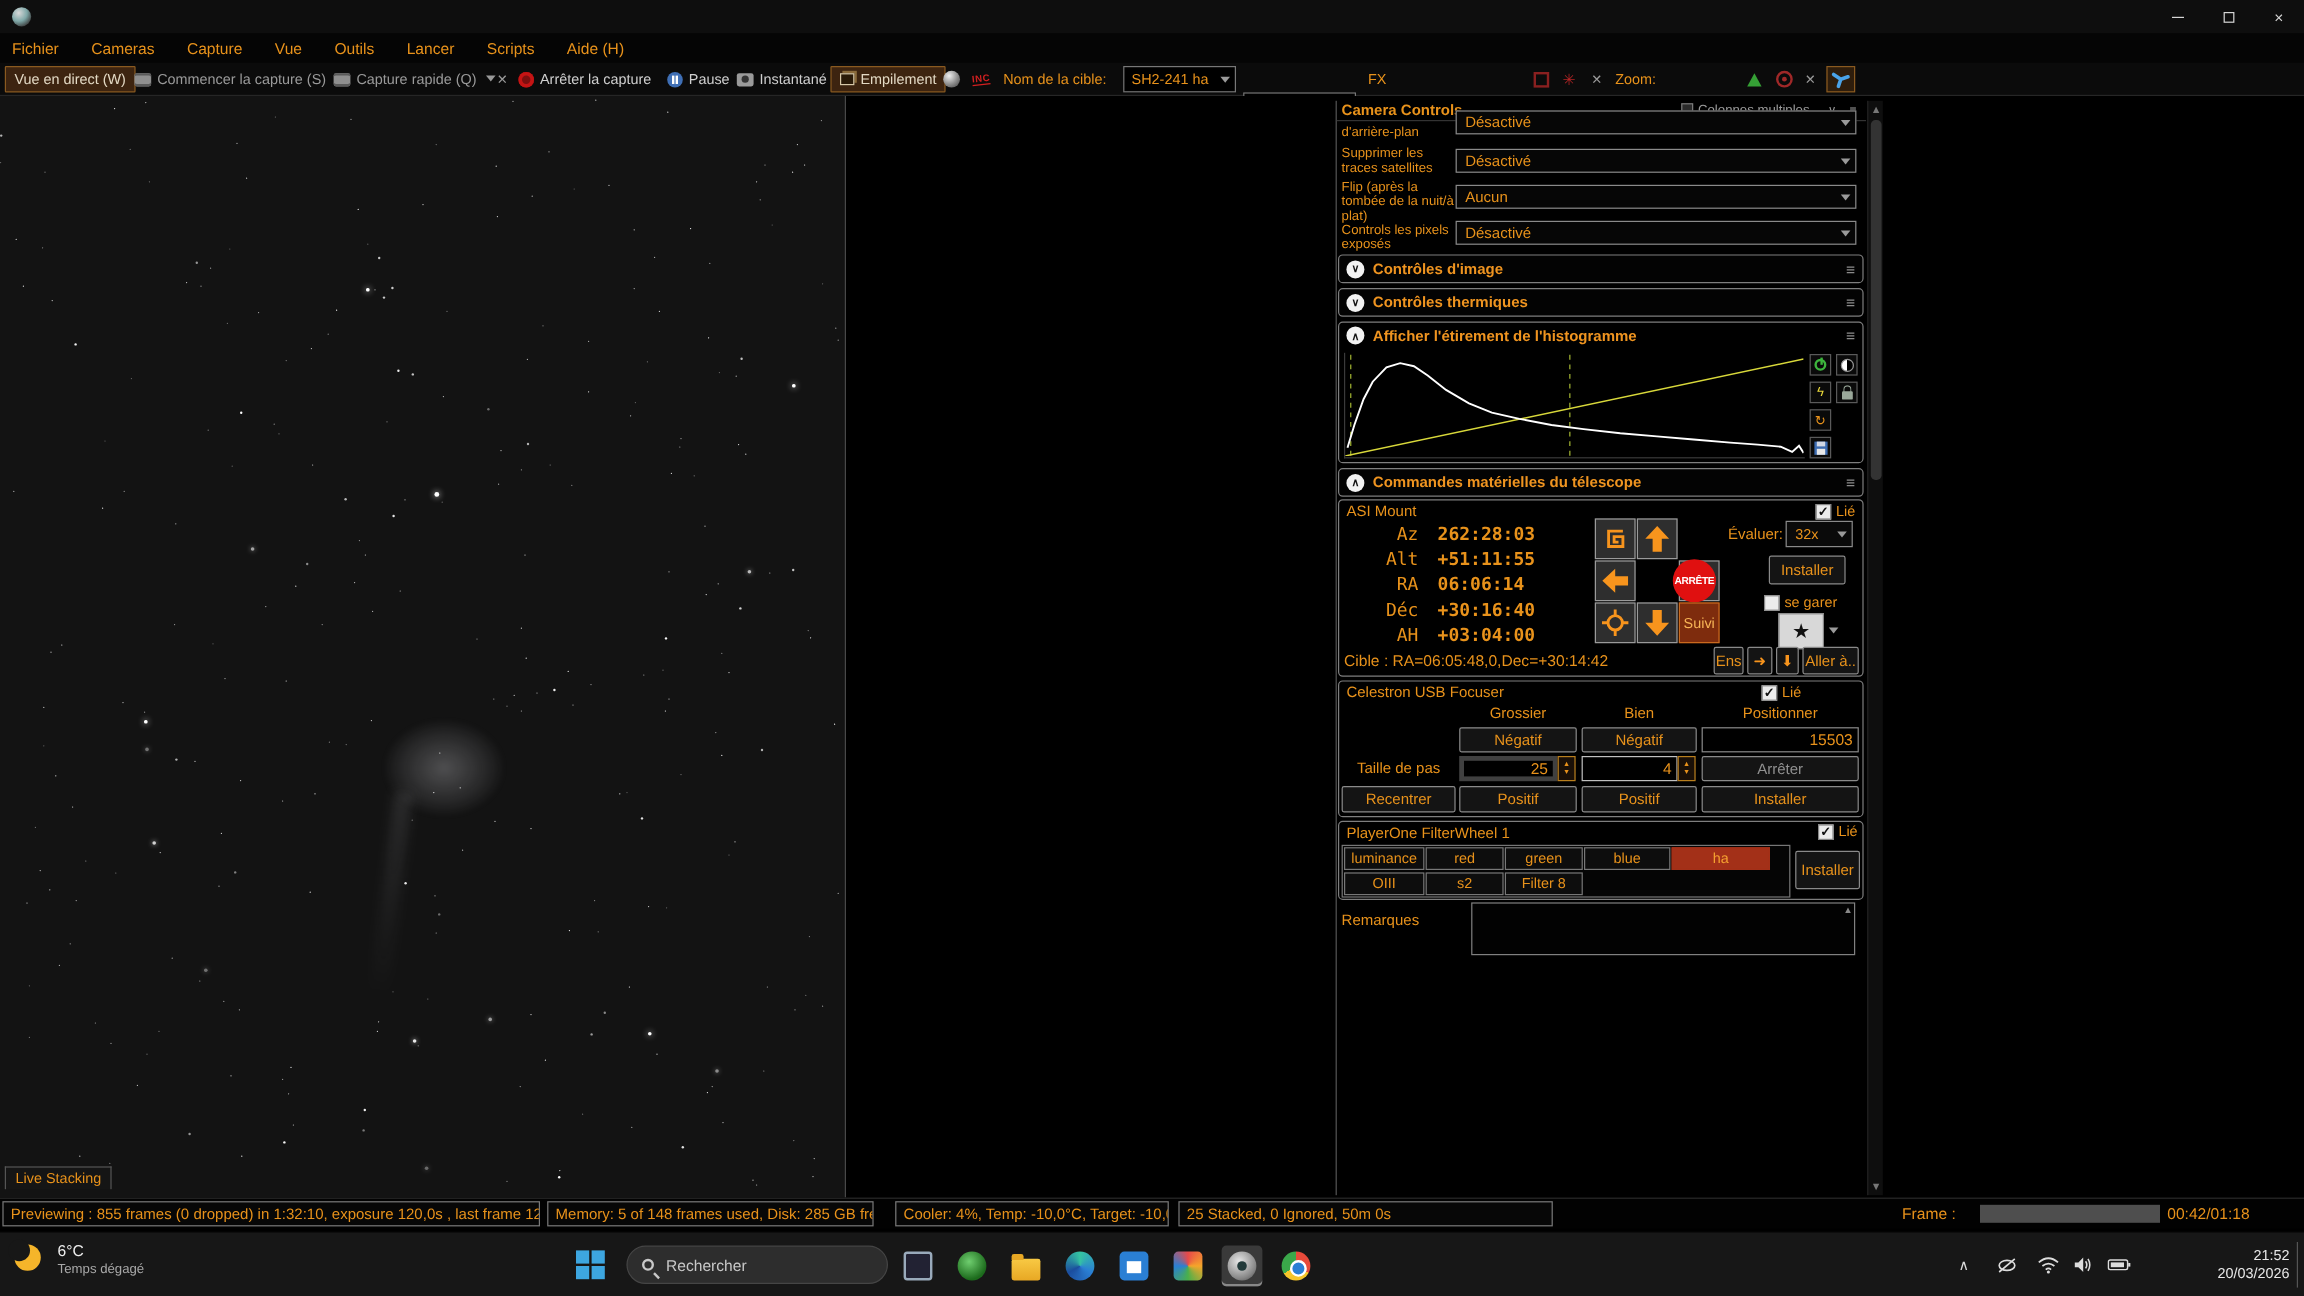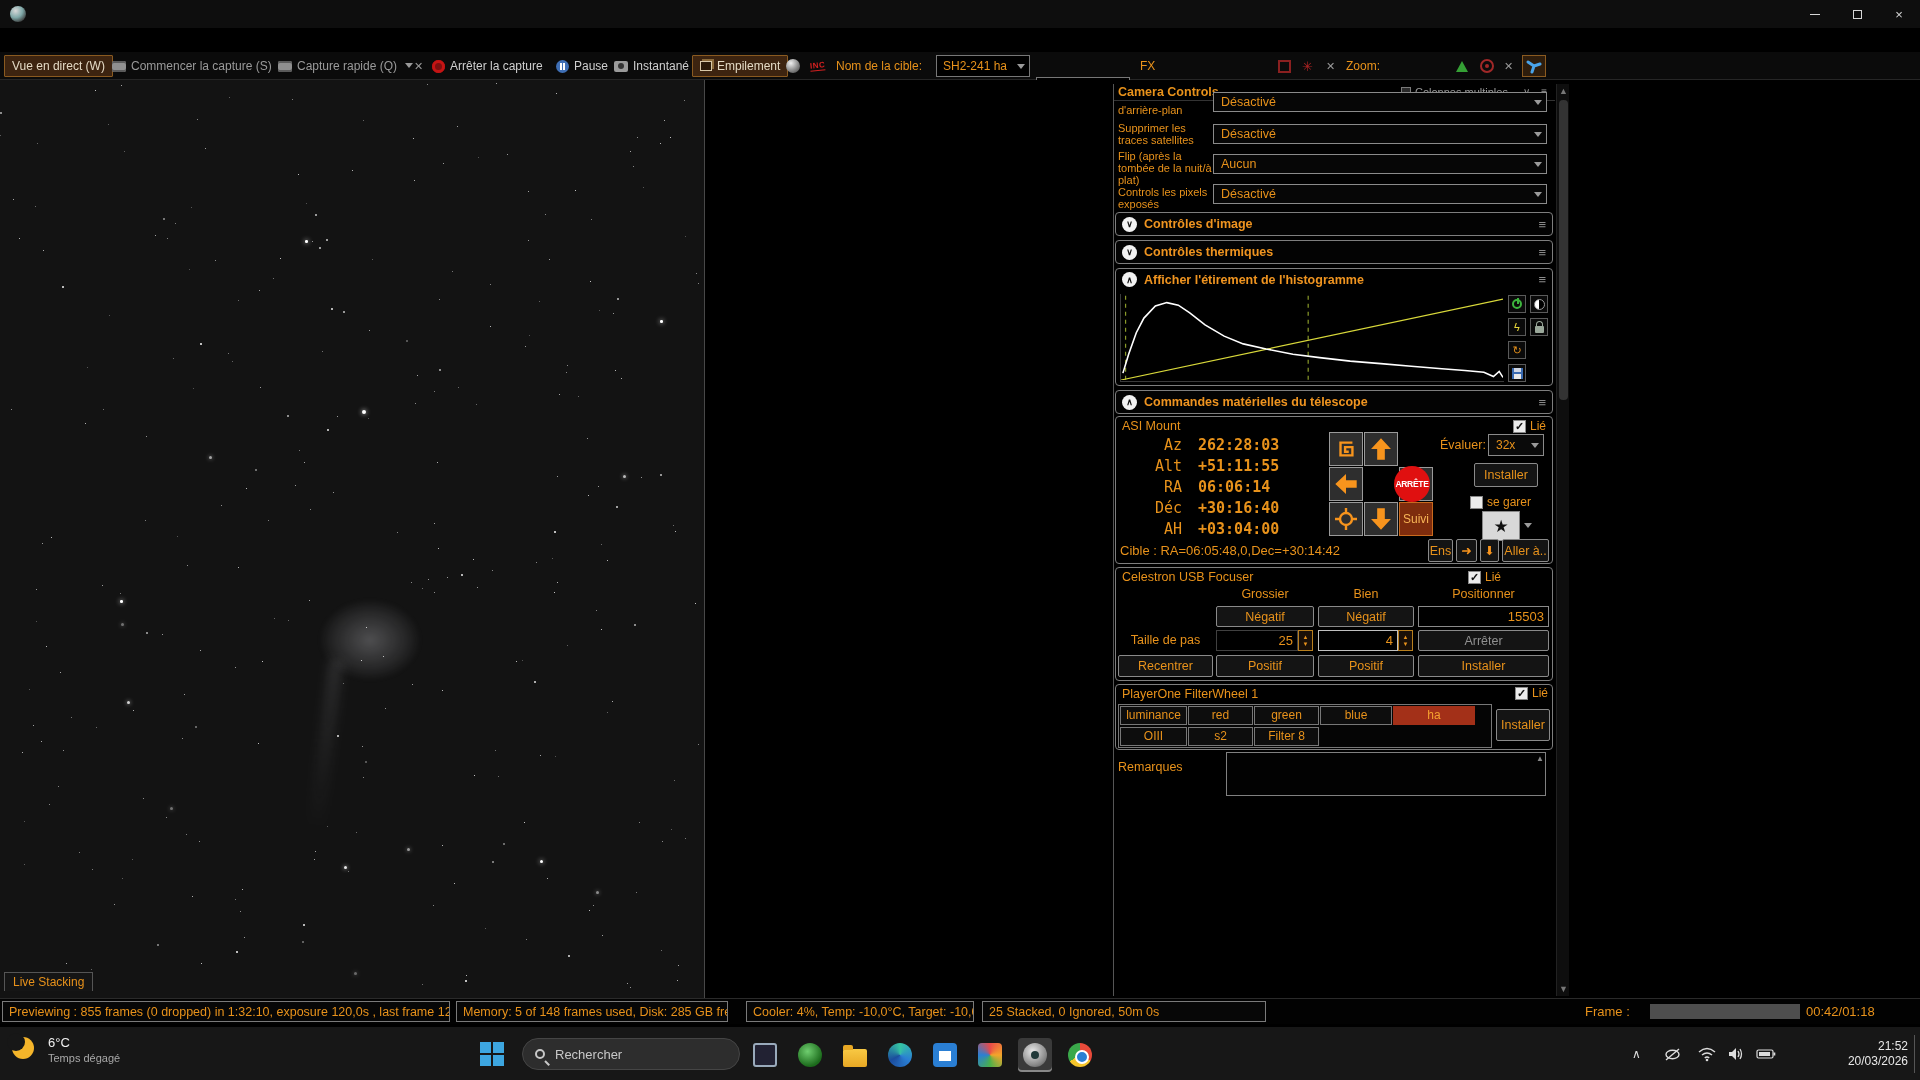--- a/index.html
+++ b/index.html
@@ -171,20 +171,30 @@
       <span class="win-btn">
           <span class="min-glyph"></span>
         </span>
       <span class="win-btn">
           <span class="max-glyph"></span>
         </span>
       <span class="win-btn">×</span>
     </div>
   </div>
 
+  <div class="menubar" id="menu">
+      <span class="menu-item">Fichier</span>
+      <span class="menu-item">Cameras</span>
+      <span class="menu-item">Capture</span>
+      <span class="menu-item">Vue</span>
+      <span class="menu-item">Outils</span>
+      <span class="menu-item">Lancer</span>
+      <span class="menu-item">Scripts</span>
+      <span class="menu-item">Aide (H)</span>
+    </div>
 
   <div class="toolbar">
     <span class="tb tb-btn-active" style="left:4px;">
         <span>Vue en direct (W)</span>
       </span>
     <span class="tb" style="left:112px;">
         <span class="film-icon"></span>
         <span class="tb-grey">Commencer la capture (S)</span>
       </span>
     <span class="tb" style="left:278px;">
@@ -696,21 +706,21 @@
           </span>
         <span class="col-hdr" style="left:100px; top:19px; width:98px;">Grossier</span>
         <span class="col-hdr" style="left:202px; top:19px; width:96px;">Bien</span>
         <span class="col-hdr" style="left:302px; top:19px; width:131px;">Positionner</span>
 
         <span class="o-btn" style="left:100px; top:38px; width:98px; height:21px;">Négatif</span>
         <span class="o-btn" style="left:202px; top:38px; width:96px; height:21px;">Négatif</span>
         <span class="num-input" style="left:302px; top:38px; width:131px; height:21px; border:1px solid #8a8a8a;">15503</span>
 
         <span style="position:absolute; left:2px; top:65px; width:95px; text-align:center; color:#e8921b; font-size:12.5px;">Taille de pas</span>
-        <span class="num-input" style="left:100px; top:62px; width:82px; height:21px; border:1px solid #404040;">25</span>
+        <span class="num-input" style="left:100px; top:62px; width:82px; height:21px; border:4px solid #404040;">25</span>
         <span class="spinner" style="left:182px; top:62px; height:21px;">
             <span>▲</span>
             <span>▼</span>
           </span>
         <span class="num-input" style="left:202px; top:62px; width:80px; height:21px; border:1px solid #c0c0c0;">4</span>
         <span class="spinner" style="left:282px; top:62px; height:21px;">
             <span>▲</span>
             <span>▼</span>
           </span>
         <span class="o-btn" style="left:302px; top:62px; width:131px; height:21px; color:#909090;">Arrêter</span>
@@ -747,21 +757,21 @@
     </div>
   </div>
 
   <div class="statusbar" id="statusbar">
     <span class="frame-label">Frame :</span>
     <span class="frame-bar"><span class="frame-fill" id="frame-fill" style="width: 36%;"></span></span>
     <span class="frame-time">00:42/01:18</span>
   <div class="status-box" style="left: 2px; width: 448px;">Previewing : 855 frames (0 dropped) in 1:32:10, exposure 120,0s , last frame 120,0s</div>
       <div class="status-box" style="left: 456px; width: 272px;">Memory: 5 of 148 frames used, Disk: 285 GB free</div>
       <div class="status-box" style="left: 746px; width: 228px;">Cooler: 4%, Temp: -10,0°C, Target: -10,0°C</div>
-      <div class="status-box" style="left: 982px; width: 284px;">25 Stacked, 0 Ignored, 50m 0s</div>
+      <div class="status-box" style="left: 982px; width: 312px;">25 Stacked, 0 Ignored, 50m 0s</div>
     </div>
 
   <div class="taskbar">
     <div class="weather">
       <span class="weather-icon"></span>
       <span>
           <div class="w-temp">6°C</div>
       <div class="w-desc">Temps dégagé</div>
         </span>
     </div>

